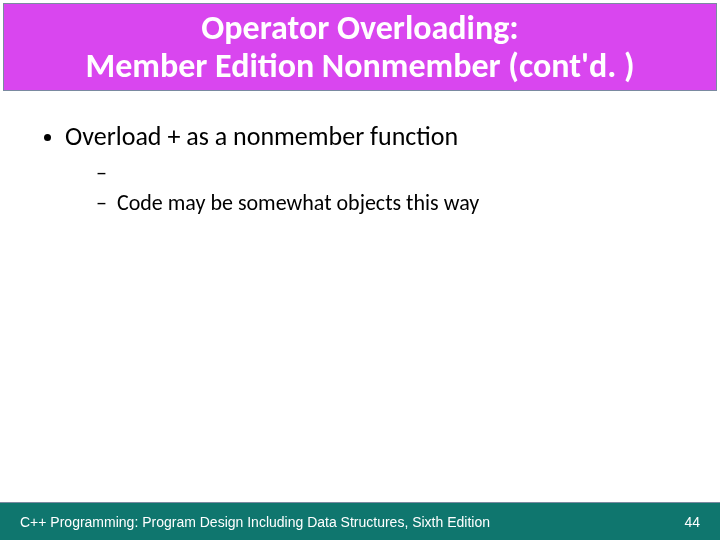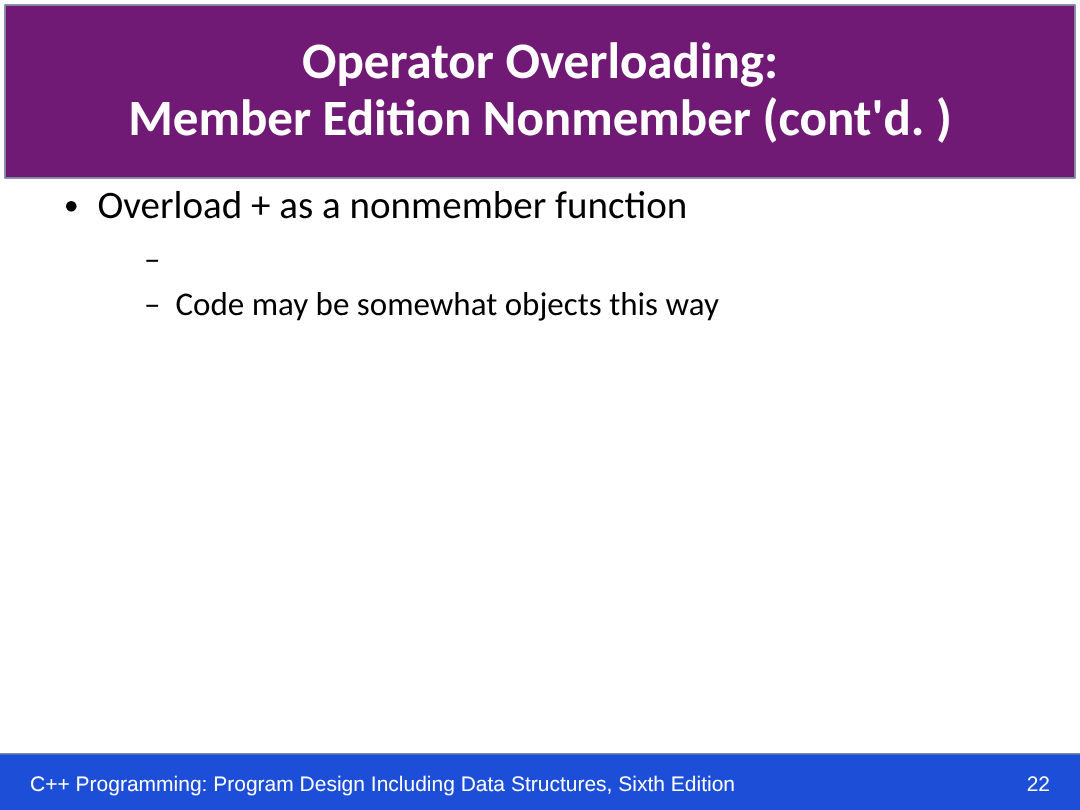--- a/index.html
+++ b/index.html
@@ -1,22 +1,22 @@
 <!DOCTYPE html>
 <html><head>
 <meta charset="utf-8">
 <style>
   * { margin: 0; padding: 0; box-sizing: border-box; }
   html, body { width: 720px; height: 540px; font-family: Calibri, Arial, sans-serif; background: #fff; overflow: hidden; }
   .slide { width: 720px; height: 540px; position: relative; background: #fff; }
   .title-bar {
     position: absolute;
     top: 3px; left: 3px; right: 3px;
-    height: 116px;
-    background: #701a75;
+    height: 88px;
+    background: #d946ef;
     border: 1px solid #7a8aa0;
     display: flex;
     align-items: center;
     justify-content: center;
     text-align: center;
   }
   .title-text {
     color: #fff;
     font-size: 34px;
     font-weight: 700;
@@ -67,21 +67,21 @@
   }
   .sub-text {
     font-size: 22px;
     color: #000;
     line-height: 1.3;
   }
   .footer-bar {
     position: absolute;
     left: 0; right: 0; bottom: 0;
     height: 38px;
-    background: #1d4ed8;
+    background: #0f766e;
     border-top: 1px solid #7a8aa0;
     display: flex;
     align-items: center;
     justify-content: space-between;
     padding: 0 20px;
   }
   .footer-text {
     color: #fff;
     font-size: 14px;
     font-family: Arial, sans-serif;
@@ -115,16 +115,16 @@
       </div>
       <div class="sub-row">
         <div class="sub-dash">–</div>
         <div class="sub-text">Code may be somewhat objects this way</div>
       </div>
     </div>
   </div>
 
   <div class="footer-bar">
     <div class="footer-text">C++ Programming: Program Design Including Data Structures, Sixth Edition</div>
-    <div class="footer-page">22</div>
+    <div class="footer-page">44</div>
   </div>
 
 </div>
 
 </body></html>

